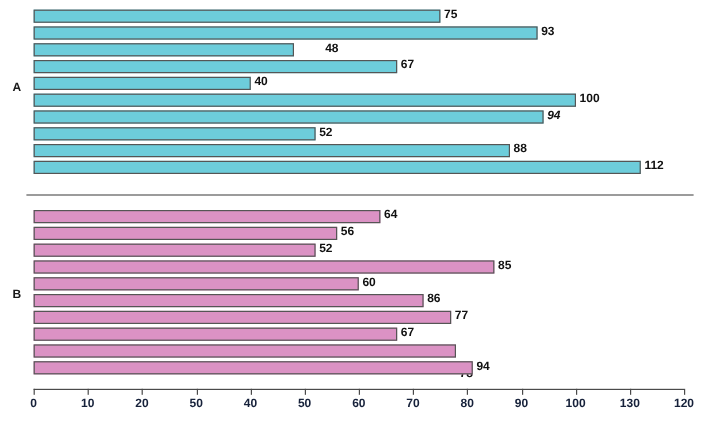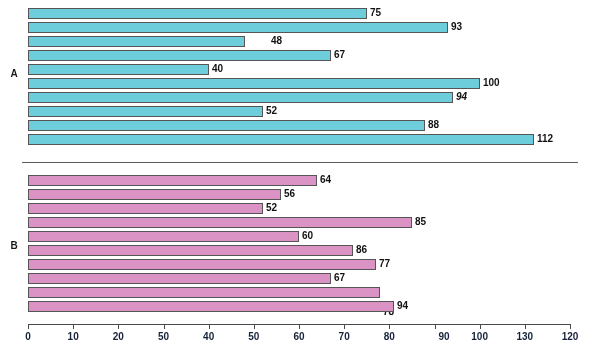--- a/index.html
+++ b/index.html
@@ -178,21 +178,21 @@
       <div class="tick-label" style="left: 208.667px;">40</div>
       <div class="tick" style="left: 253.833px;"></div>
       <div class="tick-label" style="left: 253.833px;">50</div>
       <div class="tick" style="left: 299px;"></div>
       <div class="tick-label" style="left: 299px;">60</div>
       <div class="tick" style="left: 344.167px;"></div>
       <div class="tick-label" style="left: 344.167px;">70</div>
       <div class="tick" style="left: 389.333px;"></div>
       <div class="tick-label" style="left: 389.333px;">80</div>
       <div class="tick" style="left: 434.5px;"></div>
-      <div class="tick-label" style="left: 434.5px; text-align: right;">90</div>
+      <div class="tick-label" style="left: 434.5px;">90</div>
       <div class="tick" style="left: 479.667px;"></div>
       <div class="tick-label" style="left: 479.667px;">100</div>
       <div class="tick" style="left: 524.833px;"></div>
       <div class="tick-label" style="left: 524.833px;">130</div>
       <div class="tick" style="left: 570px;"></div>
       <div class="tick-label" style="left: 570px;">120</div>
     </div>
 
 </div>
 

